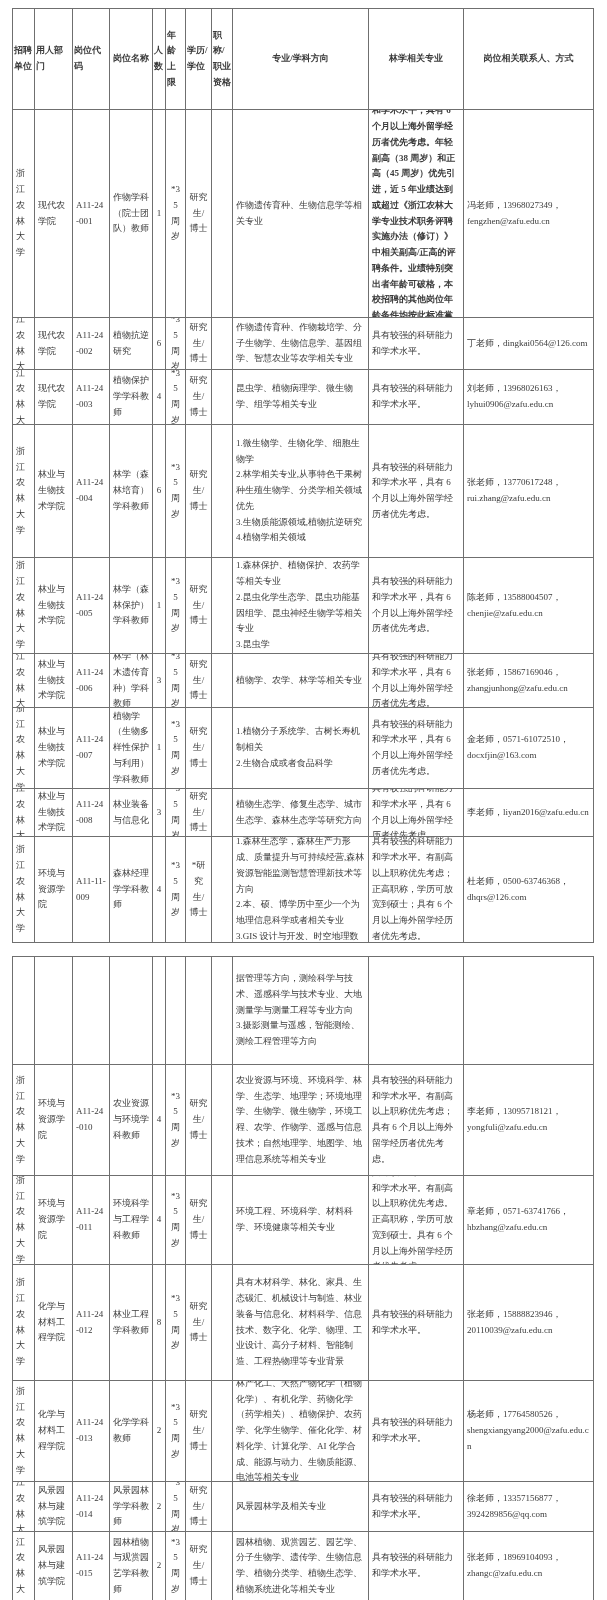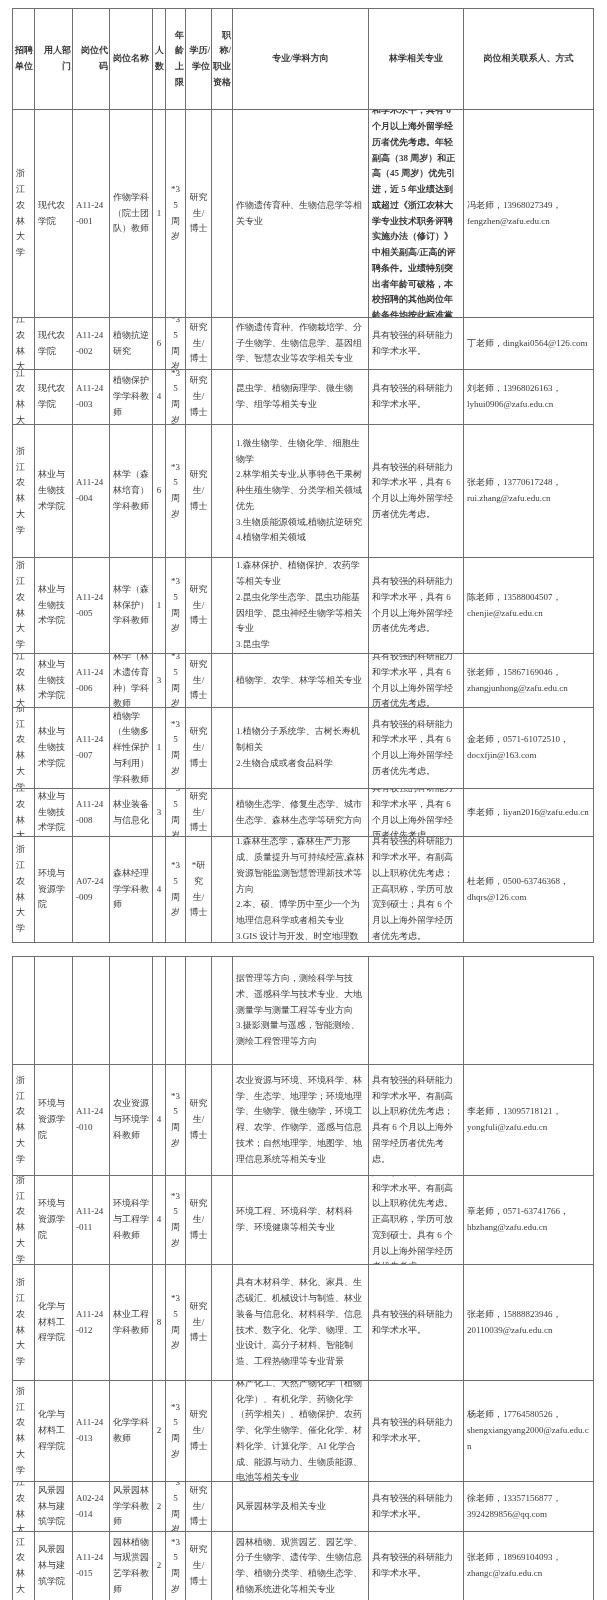--- a/index.html
+++ b/index.html
@@ -10,21 +10,21 @@
   }
   .doc { padding:8px 0 0 12px; }
   table.tbl { border-collapse:collapse; table-layout:fixed; width:581px; }
   .tbl td, .tbl th { border:1px solid #6f6f6f; padding:0; vertical-align:middle; }
   .cw {
     display:flex; flex-direction:column; justify-content:center;
     box-sizing:border-box; overflow:hidden; height:var(--h);
     padding:1px 3px; font-size:9px; line-height:1.75; font-weight:normal;
     white-space:pre-wrap; word-break:break-all; text-align:left;
   }
-  th .cw { justify-content:center; align-items:center; text-align:right; font-weight:bold; padding:1px 1px; }
+  th .cw { justify-content:center; align-items:center; text-align:left; font-weight:bold; padding:1px 1px; }
   td.c-center .cw { align-items:center; text-align:center; }
   td .cw.bold { font-weight:bold; }
   .gap { height:13px; }
 </style>
 </head>
 <body>
 
 <div class="viewport">
   <div class="doc">
     <table class="tbl" id="table-page-1">
@@ -372,21 +372,21 @@
             </td>
           </tr>
           <tr style="--h: 105px;">
             <td>
               <div class="cw">浙江农林大学</div>
             </td>
             <td>
               <div class="cw">环境与资源学院</div>
             </td>
             <td>
-              <div class="cw">A07-24-009</div>
+              <div class="cw">A11-11-009</div>
             </td>
             <td>
               <div class="cw">森林经理学学科教师</div>
             </td>
             <td class="c-center">
               <div class="cw">4</div>
             </td>
             <td class="c-center">
               <div class="cw">*35周岁</div>
             </td>
@@ -608,21 +608,21 @@
             </td>
           </tr>
           <tr style="--h: 49px;">
             <td>
               <div class="cw">浙江农林大学</div>
             </td>
             <td>
               <div class="cw">风景园林与建筑学院</div>
             </td>
             <td>
-              <div class="cw">A02-24-014</div>
+              <div class="cw">A11-24-014</div>
             </td>
             <td>
               <div class="cw">风景园林学学科教师</div>
             </td>
             <td class="c-center">
               <div class="cw">2</div>
             </td>
             <td class="c-center">
               <div class="cw">*35周岁</div>
             </td>

